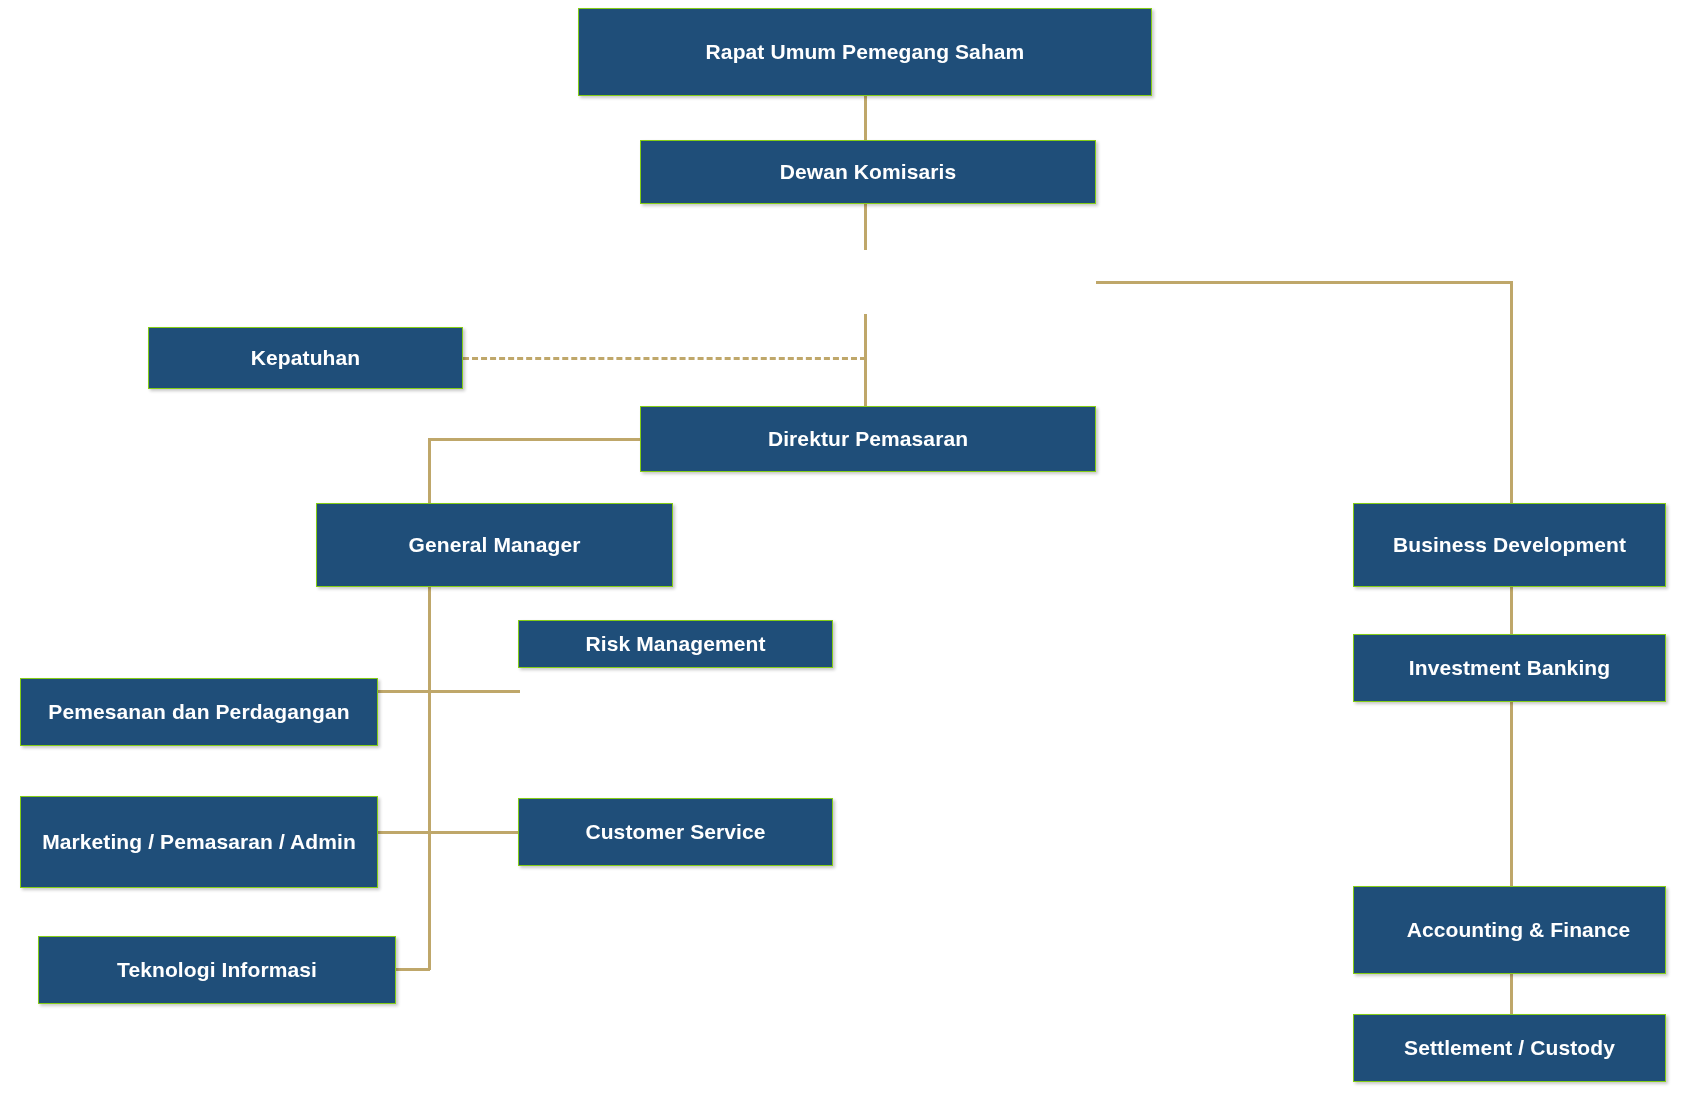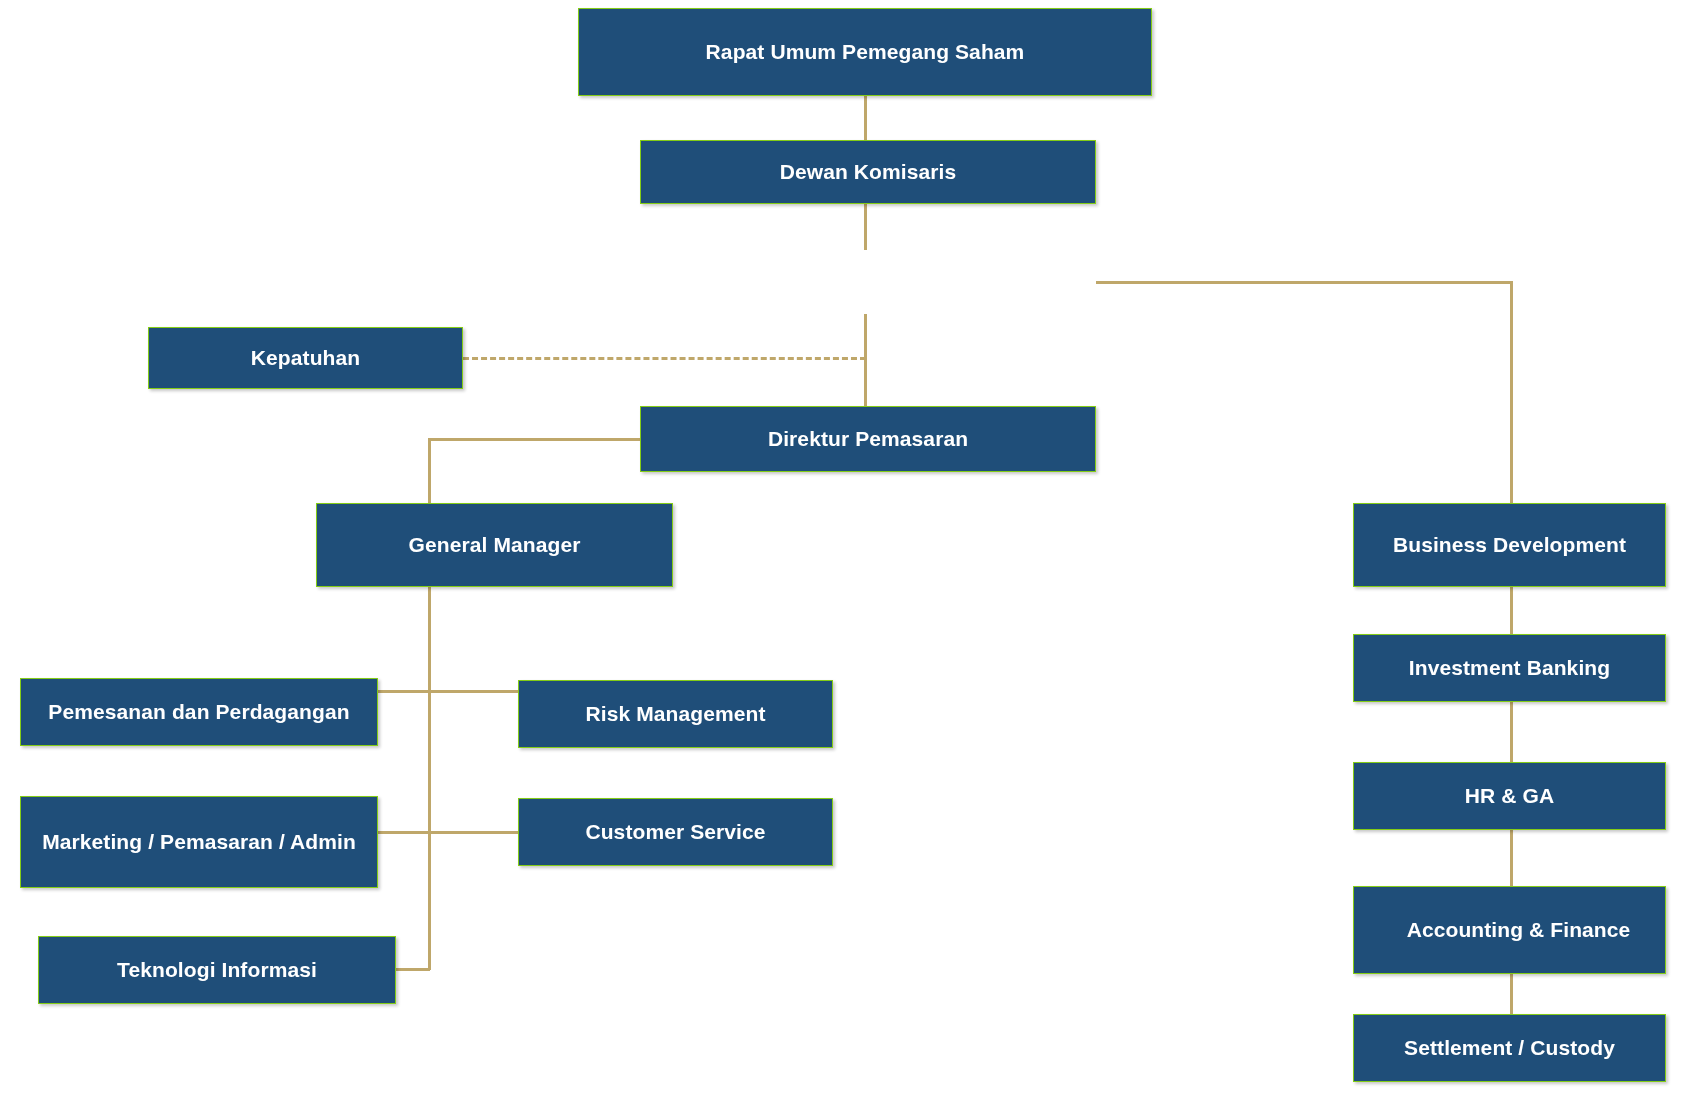--- a/index.html
+++ b/index.html
@@ -102,21 +102,21 @@
   </div>
 
   <div class="node" style="left:272px; top:503px; width:357px; height:84px;margin-left:44px;">
     <span class="lbl">General Manager</span>
   </div>
 
   <div class="node" style="left:20px; top:658px; width:358px; height:68px;margin-top:20px;">
     <span class="lbl">Pemesanan dan Perdagangan</span>
   </div>
 
-  <div class="node" style="left:518px; top:680px; width:315px; height:68px;">
+  <div class="node" style="left:518px; top:620px; width:315px; height:48px;">
     <span class="lbl">Risk Management</span>
   </div>
 
   <div class="node" style="left:20px; top:796px; width:358px; height:92px;">
     <span class="lbl">Marketing / Pemasaran / Admin</span>
   </div>
 
   <div class="node" style="left:518px; top:798px; width:315px; height:68px;">
     <span class="lbl">Customer Service</span>
   </div>
@@ -126,23 +126,20 @@
   </div>
 
   <div class="node" style="left:1353px; top:503px; width:313px; height:84px;">
     <span class="lbl">Business Development</span>
   </div>
 
   <div class="node" style="left:1353px; top:634px; width:313px; height:68px;text-align:center;">
     <span class="lbl">Investment Banking</span>
   </div>
 
-  <div class="node" style="left:1353px; top:762px; width:313px; height:68px;">
-    <span class="lbl">HR &amp; GA</span>
-  </div>
 
   <div class="node" style="left:1353px; top:886px; width:313px; height:88px;padding-left:28px;">
     <span class="lbl">Accounting &amp; Finance</span>
   </div>
 
   <div class="node" style="left:1353px; top:1014px; width:313px; height:68px;">
     <span class="lbl">Settlement / Custody</span>
   </div>
 
 </div>

